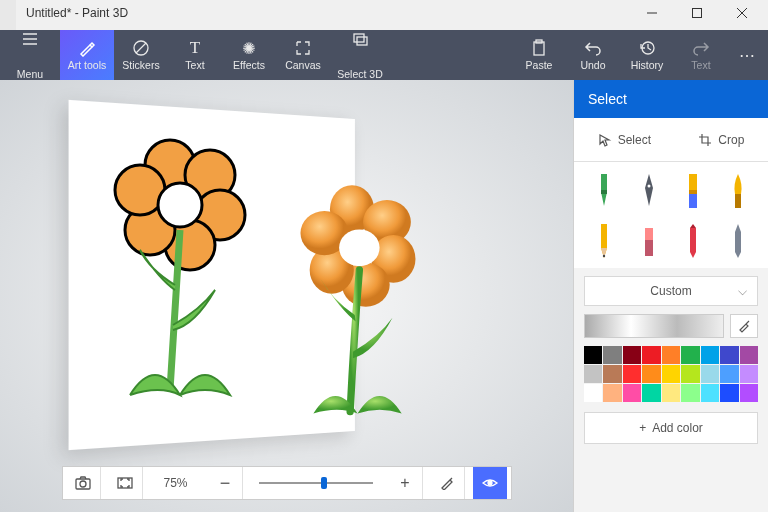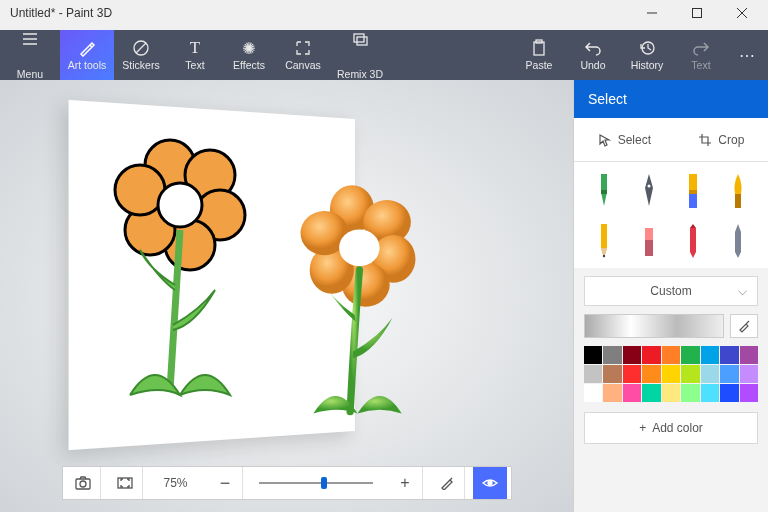--- a/index.html
+++ b/index.html
@@ -1,19 +1,19 @@
 <!DOCTYPE html>
 <html><head>
 <meta charset="utf-8">
 <style>
 * { margin: 0; padding: 0; box-sizing: border-box; font-family: "Segoe UI", sans-serif; }
 body { width: 768px; height: 512px; overflow: hidden; background: #e8e8e8; }
 
 
-.titlebar { height: 30px; background: #f0f0f0; display: flex; align-items: center; padding: 0 4px 4px 10px; font-size: 12px; color: #333; }
+.titlebar { height: 30px; background: #f0f0f0; display: flex; align-items: center; padding: 0 4px 4px 10px; font-size: 12px; color: #333; margin-left: 16px; }
 .titlebar .title { flex: 1; }
 .titlebar .winbtn { width: 45px; height: 30px; display: flex; align-items: center; justify-content: center; cursor: pointer; }
 .titlebar .winbtn svg { width: 10px; height: 10px; }
 
 
 .toolbar { height: 50px; background: #495061; display: flex; align-items: stretch; color: #e8e8e8; font-size: 11px; }
 .tool { width: 54px; display: flex; flex-direction: column; align-items: center; justify-content: center; gap: 2px; cursor: pointer; }
 .tool.wide { width: 60px; justify-content: space-between; }
 .tool.active { background: linear-gradient(135deg, #6a5af9, #4a7dff); }
 .tool svg, .tool .glyph { width: 18px; height: 18px; display: flex; align-items: center; justify-content: center; font-size: 16px; }
@@ -112,21 +112,21 @@
     <svg viewBox="0 0 18 18" fill="none" stroke="#e8e8e8" stroke-width="1.3">
         <path d="M3 3 L7 3 M11 3 L15 3 L15 7 M15 11 L15 15 L11 15 M7 15 L3 15 L3 11 M3 7 L3 3"></path>
       </svg>
     <span class="tool-label">Canvas</span>
   </div>
   <div class="tool wide">
     <svg viewBox="0 0 18 18" fill="none" stroke="#e8e8e8" stroke-width="1.3">
         <rect x="3" y="4" width="10" height="8"></rect>
         <rect x="6" y="7" width="10" height="8"></rect>
       </svg>
-    <span class="tool-label">Remix 3D</span>
+    <span class="tool-label">Select 3D</span>
   </div>
   <div class="spacer"></div>
   <div class="tool">
     <svg viewBox="0 0 18 18" fill="none" stroke="#e8e8e8" stroke-width="1.3">
         <rect x="4" y="3" width="10" height="13"></rect>
         <rect x="6" y="1" width="6" height="3"></rect>
       </svg>
     <span class="tool-label">Paste</span>
   </div>
   <div class="tool">

